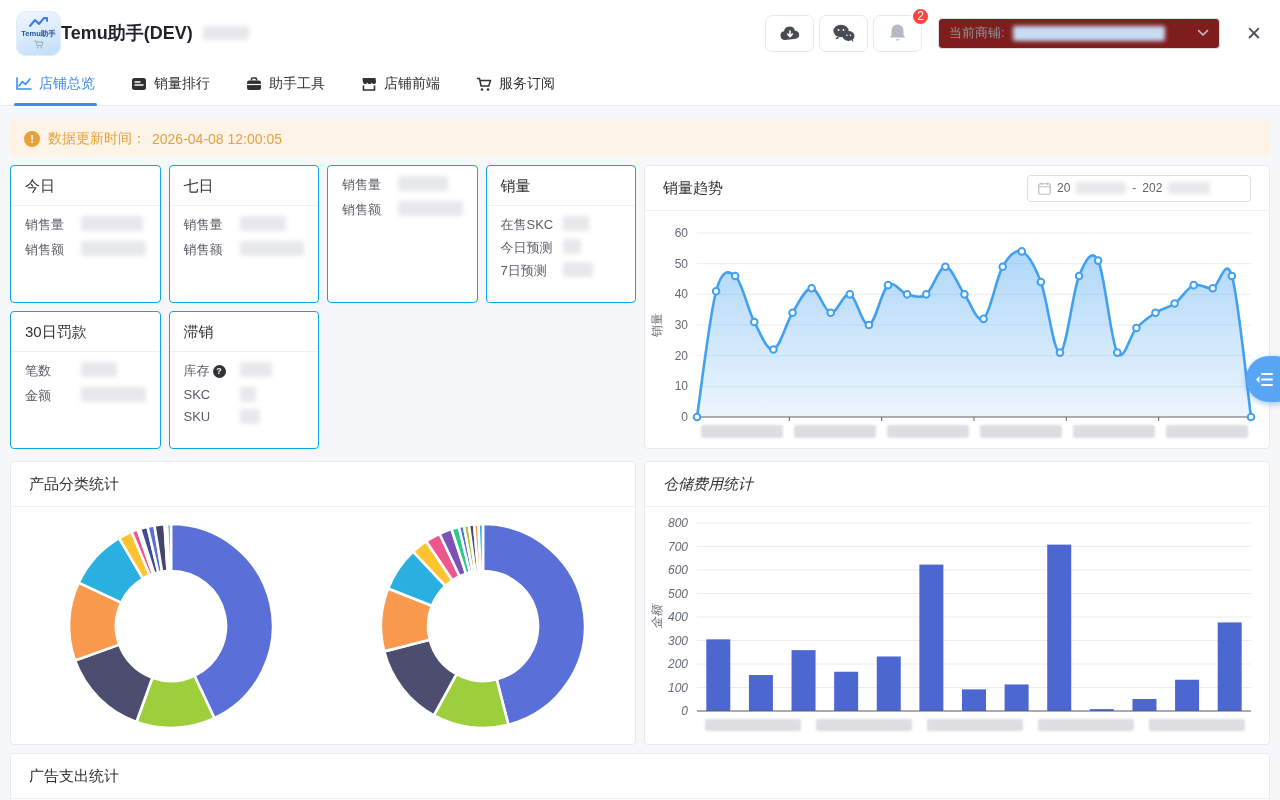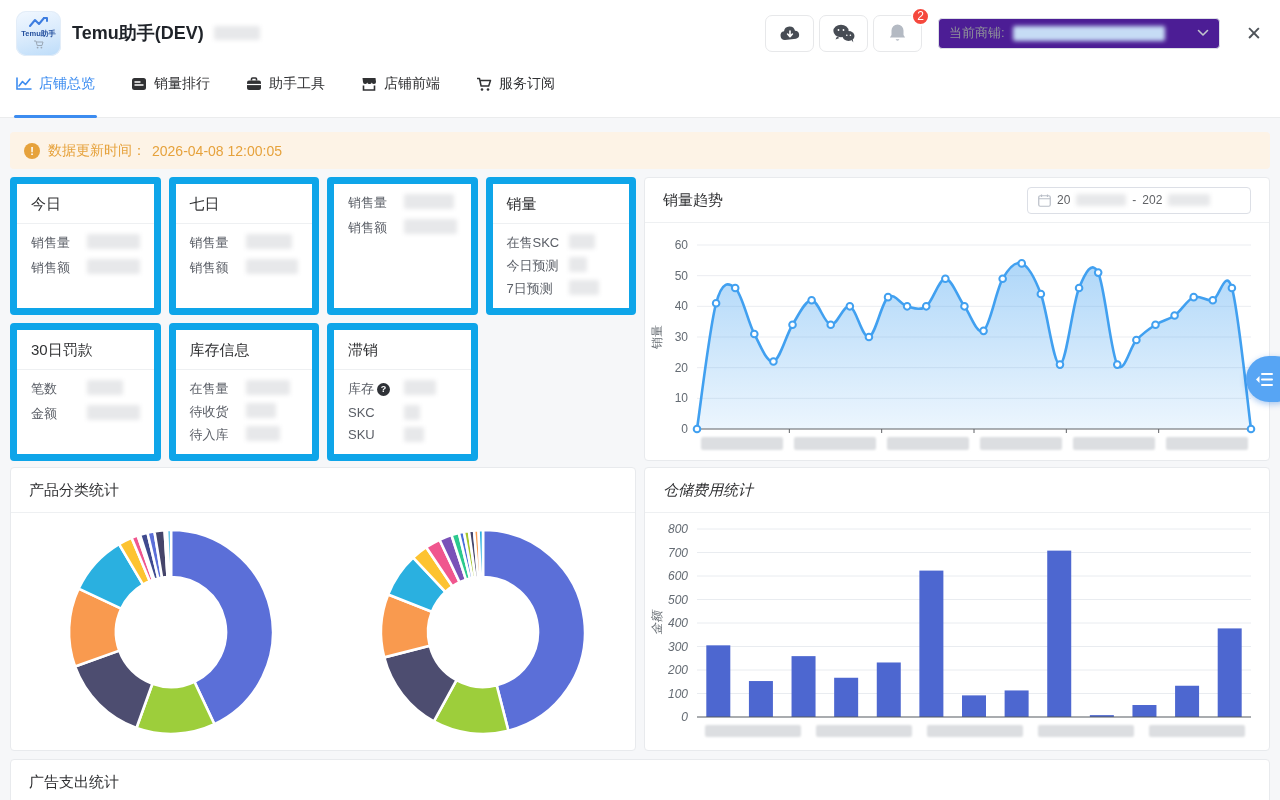--- a/index.html
+++ b/index.html
@@ -5,64 +5,64 @@
   * { margin:0; padding:0; box-sizing:border-box; }
   html,body { width:1280px; height:800px; overflow:hidden; }
   body { font-family:"Liberation Sans","DejaVu Sans",sans-serif; background:#fff; color:#303133; }
   .page { position:relative; width:1280px; height:800px; overflow:hidden; background:#fff; }
 
   
   .header { height:66px; display:flex; align-items:center; padding:0 18px 0 16px; background:#fff; }
   .logo { width:45px; height:45px; border-radius:10px; background:linear-gradient(165deg,#f2f8ff 0%,#d8eafc 55%,#bcdcf9 100%);
           box-shadow:0 0 0 1px #e3edf8 inset; display:flex; flex-direction:column; align-items:center; justify-content:center; gap:1px; }
   .logo .logo-txt { font-size:7.5px; font-weight:bold; color:#24509e; letter-spacing:0; }
-  .app-title { font-size:18px; font-weight:bold; color:#1f2329; margin-left:11px;text-align:right; }
+  .app-title { font-size:18px; font-weight:bold; color:#1f2329; margin-left:0;text-align:right; }
   .blur { background:#e7e8ea; border-radius:2px; filter:blur(2px); display:inline-block; }
   .blur.blue { background:#c6dcf5; }
   .title-blur { width:46px; height:14px; margin-left:10px; }
   .header-right { margin-left:auto; display:flex; align-items:center; }
   .btn-group { display:flex; gap:5px; }
   .icon-btn { position:relative; width:49px; height:37px; border:1px solid #e7e8ea; border-radius:7px; background:#fff;
               display:flex; align-items:center; justify-content:center; cursor:pointer; }
   .badge { position:absolute; top:-9px; right:-9px; min-width:19px; height:19px; border-radius:10px; background:#f5483d;
            color:#fff; font-size:12px; display:flex; align-items:center; justify-content:center; border:2px solid #fff; }
   .store-select { width:282px; height:31px; border:1px solid #dcdfe6; border-radius:4px; margin-left:16px;
-                  display:flex; align-items:center; padding:0 10px; cursor:pointer; background:#4c1d95; }
+                  display:flex; align-items:center; padding:0 10px; cursor:pointer; background:#7f1d1d; }
   .store-label { font-size:13px; color:#909399; white-space:nowrap; }
   .store-blur { width:152px; height:15px; margin-left:8px; }
   .chev { margin-left:auto; }
   .close-x { margin-left:26px; font-size:19px; color:#4e5359; cursor:pointer; line-height:1; }
 
   
   .tabbar { display:flex; gap:32px; padding:0 14px; border-bottom:1px solid #ebeced; background:#fff; }
-  .tab { display:flex; align-items:center; gap:7px; font-size:14px; color:#303133; padding:9px 2px 24px 2px; cursor:pointer; position:relative; }
+  .tab { display:flex; align-items:center; gap:7px; font-size:14px; color:#303133; padding:9px 2px 12px 2px; cursor:pointer; position:relative; }
   .tab.active { color:#3c8cf0; }
   .tab.active::after { content:""; position:absolute; left:0; right:0; bottom:-1px; height:3px; background:#3c8cf0; border-radius:2px; }
 
   
   .content { background:#f6f7f9; padding:14px 10px 0 10px; height:699px; }
   .notice { height:37px; background:#fdf3e6; border-radius:4px; display:flex; align-items:center; padding:0 14px; margin-bottom:8px; }
   .notice-icon { width:16px; height:16px; border-radius:50%; background:#e6a23c; color:#fff; font-size:11px; font-weight:bold;
                  display:flex; align-items:center; justify-content:center; margin-right:8px; }
   .notice-text { font-size:14px; color:#e6a23c; }
   .notice-time { font-size:14px; color:#e6a23c; margin-left:6px; }
 
   .main-grid { display:flex; gap:8px; }
   .col { width:626px; display:flex; flex-direction:column; }
   .cards-grid { display:grid; grid-template-columns:repeat(4,1fr); gap:8px; height:284px; grid-template-rows:138px 138px; }
-  .card { background:#fff; border:7px solid #0ea5e9; border-radius:4px; overflow:hidden; }
+  .card { background:#fff; border:1px solid #0ea5e9; border-radius:4px; overflow:hidden; }
   .card-title { font-size:15px; color:#303133; padding:11px 14px 9px 14px; border-bottom:1px solid #eef0f2; }
   .card-body { padding:10px 14px; display:flex; flex-direction:column; gap:7px; }
   .crow { display:flex; font-size:13px; color:#5a5e66; }
   .crow .lbl { min-width:56px; display:flex; align-items:center; gap:3px; }
   .crow .vblur { height:15px; }
   .help { width:13px; height:13px; border-radius:50%; background:#2f3237; color:#fff; font-size:9px; font-weight:bold;
           display:inline-flex; align-items:center; justify-content:center; cursor:pointer; }
 
-  .panel { background:#fff; border:1px solid #e8eaed; border-radius:4px; margin-top:6px; }
+  .panel { background:#fff; border:1px solid #e8eaed; border-radius:4px; margin-top:12px; }
   .panel-head { display:flex; align-items:center; justify-content:space-between; padding:10px 18px; border-bottom:1px solid #eef0f2; height:45px; }
   .panel-title { font-size:15px; color:#303133; }
   .panel-body { position:relative; }
   .daterange { display:flex; align-items:center; gap:6px; border:1px solid #dcdfe6; border-radius:4px; height:27px;
                padding:0 10px; font-size:12px; color:#606266; cursor:pointer; width:224px; }
   .daterange .dblur { height:12px; }
   .trend-panel { margin-top:0; height:284px; }
   .donut-panel { height:284px; }
   .bar-panel  { height:284px;font-style:italic; }
   .donut-body { display:flex; }
@@ -254,37 +254,20 @@
                   <span class="lbl">笔数</span>
                   <span class="blur vblur" style="width:36px"></span>
                 </div>
               <div class="crow">
                   <span class="lbl">金额</span>
                   <span class="blur vblur" style="width:86px"></span>
                 </div>
             </div>
           </div>
 
-          <div class="card">
-            <div class="card-title">库存信息</div>
-            <div class="card-body" style="gap:5px">
-              <div class="crow">
-                  <span class="lbl">在售量</span>
-                  <span class="blur vblur" style="width:44px"></span>
-                </div>
-              <div class="crow">
-                  <span class="lbl">待收货</span>
-                  <span class="blur vblur" style="width:30px"></span>
-                </div>
-              <div class="crow">
-                  <span class="lbl">待入库</span>
-                  <span class="blur vblur" style="width:34px"></span>
-                </div>
-            </div>
-          </div>
 
           <div class="card">
             <div class="card-title">滞销</div>
             <div class="card-body" style="">
               <div class="crow">
                 <span class="lbl">
                   <span>库存</span>
                   <span class="help">?</span>
                 </span>
                 <span class="blur vblur" style="width:32px"></span>

